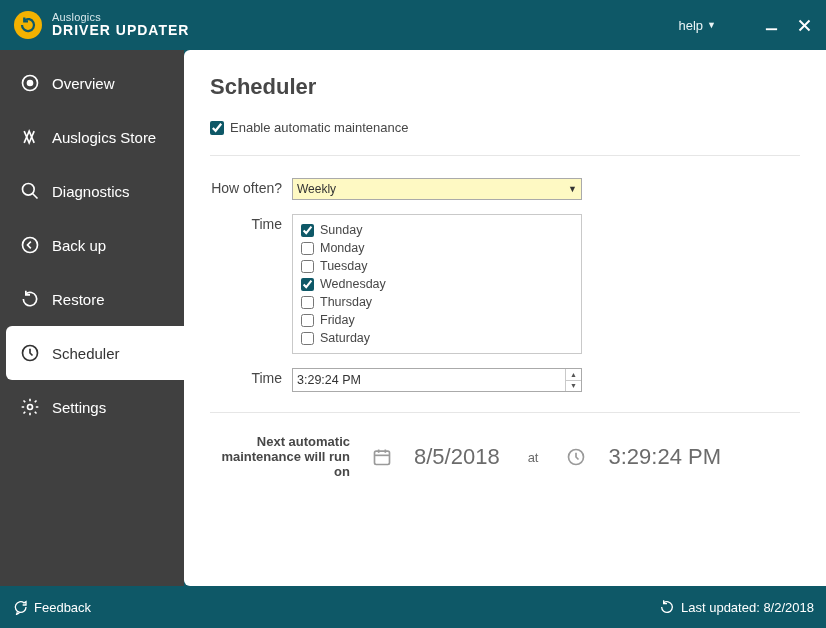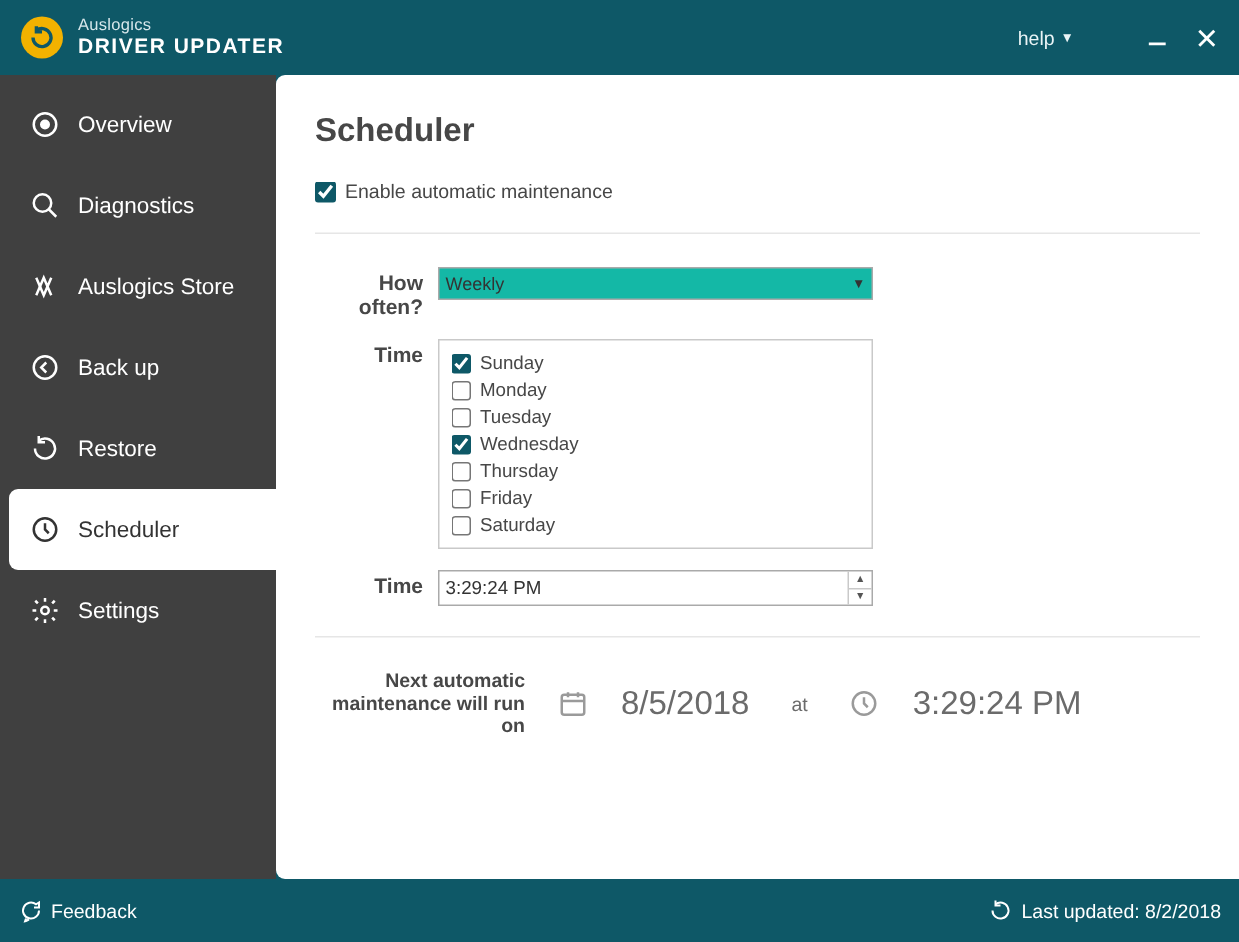--- a/index.html
+++ b/index.html
@@ -49,26 +49,26 @@
     border-top-left-radius:6px; border-bottom-left-radius:6px;
     padding: 24px 26px 18px 26px;
     position: relative;
   }
   .page-title { font-size:22px; font-weight:600; color:#474747; margin-bottom:20px; }
   .row-check { display:flex; align-items:center; font-size:13px; color:#474747; }
   .row-check input { margin-right:6px; accent-color:#0e5867; width:14px; height:14px;}
   .divider { height:1px; background:#e6e6e6; margin:20px 0 22px 0; }
   .form-row { display:flex; align-items:flex-start; margin-bottom:14px; }
   .form-label {
-    width: 82px; text-align:right; font-weight:700; color:#474747;
+    width: 82px; text-align:right; font-weight:400; color:#474747;
     font-size:14px; padding-right:10px; padding-top:2px;
   }
   .sel {
     width: 290px; height:22px; font-size:12px;
-    border:1px solid #aaa; background:#14b8a6;
+    border:1px solid #aaa; background:#fef9c3;
     padding:0 18px 0 4px; position:relative; display:flex; align-items:center;
   }
   .sel .caret { position:absolute; right:4px; top:50%; transform:translateY(-50%); font-size:9px; }
   .days-box {
     width: 290px; border:1px solid #c9c9c9; padding:6px 8px;
   }
   .day { display:flex; align-items:center; font-size:12.5px; color:#474747; height:18px; }
   .day input { margin-right:6px; width:13px; height:13px; accent-color:#0e5867;}
   .time-box {
     width:290px; height:24px; border:1px solid #aaa; position:relative;
@@ -131,34 +131,34 @@
         <svg viewBox="0 0 24 24" fill="none" stroke-width="2">
             <circle cx="12" cy="12" r="9"></circle>
             <circle cx="12" cy="12" r="3" fill="currentColor"></circle>
           </svg>
       </span>
       <span>Overview</span>
     </div>
     <div class="nav-item">
       <span class="ico">
         <svg viewBox="0 0 24 24" fill="none" stroke-width="2">
+            <path d="M5 5l3 7 3-7 3 7 3-7"></path>
+            <path d="M5 19l3-7 3 7 3-7 3 7"></path>
+          </svg>
+      </span>
+      <span>Auslogics Store</span>
+    </div>
+    <div class="nav-item">
+      <span class="ico">
+        <svg viewBox="0 0 24 24" fill="none" stroke-width="2">
             <circle cx="10" cy="10" r="7"></circle>
             <line x1="15" y1="15" x2="21" y2="21"></line>
           </svg>
       </span>
       <span>Diagnostics</span>
-    </div>
-    <div class="nav-item">
-      <span class="ico">
-        <svg viewBox="0 0 24 24" fill="none" stroke-width="2">
-            <path d="M5 5l3 7 3-7 3 7 3-7"></path>
-            <path d="M5 19l3-7 3 7 3-7 3 7"></path>
-          </svg>
-      </span>
-      <span>Auslogics Store</span>
     </div>
     <div class="nav-item">
       <span class="ico">
         <svg viewBox="0 0 24 24" fill="none" stroke-width="2">
             <circle cx="12" cy="12" r="9"></circle>
             <path d="M13 8l-4 4 4 4"></path>
           </svg>
       </span>
       <span>Back up</span>
     </div>

